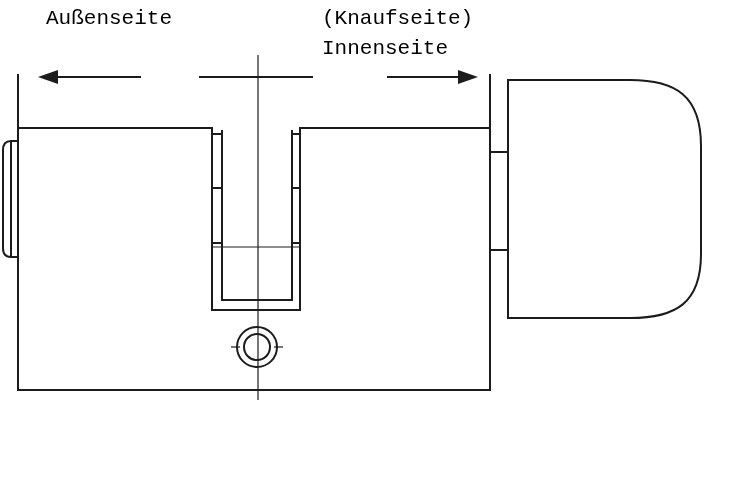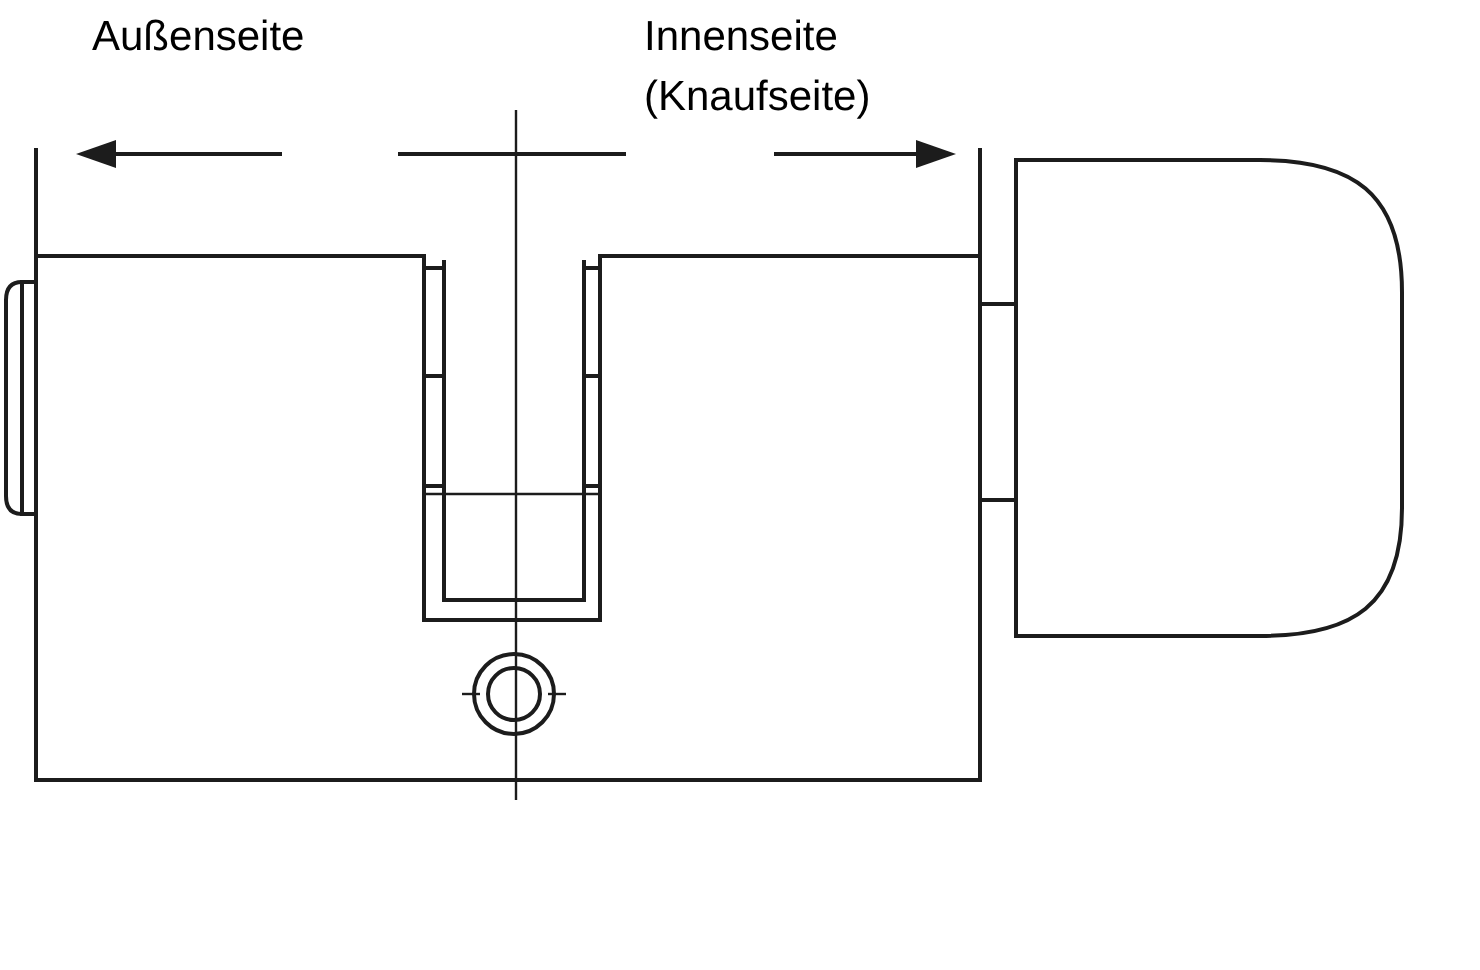--- a/index.html
+++ b/index.html
@@ -6,21 +6,21 @@
     margin: 0;
     padding: 0;
     background: #ffffff;
   }
   .stage {
     position: relative;
     width: 740px;
     height: 485px;
     background: #ffffff;
     overflow: hidden;
-    font-family: Liberation Sans, sans-serif;
+    font-family: Liberation Mono, monospace;
   }
   .diagram-svg {
     position: absolute;
     left: 0;
     top: 0;
   }
   .label {
     position: absolute;
     color: #000000;
     font-size: 21px;
@@ -46,22 +46,22 @@
 </style>
 </head>
 <body>
 
 <div class="stage">
 
   <div class="label" style="left:46px; top:4px;">
     <div>Außenseite</div>
   </div>
   <div class="label" style="left:322px; top:4px;">
+    <div>(Knaufseite)</div>
     <div>Innenseite</div>
-    <div>(Knaufseite)</div>
   </div>
 
   <svg class="diagram-svg" width="740" height="485" viewBox="0 0 740 485">
 
     <g>
       <polygon class="arrowhead" points="38,77 58,70 58,84"></polygon>
       <line class="stroke" x1="55" y1="77" x2="140" y2="77"></line>
       <line class="stroke" x1="200" y1="77" x2="312" y2="77"></line>
       <line class="stroke" x1="388" y1="77" x2="461" y2="77"></line>
       <polygon class="arrowhead" points="478,77 458,70 458,84"></polygon>

